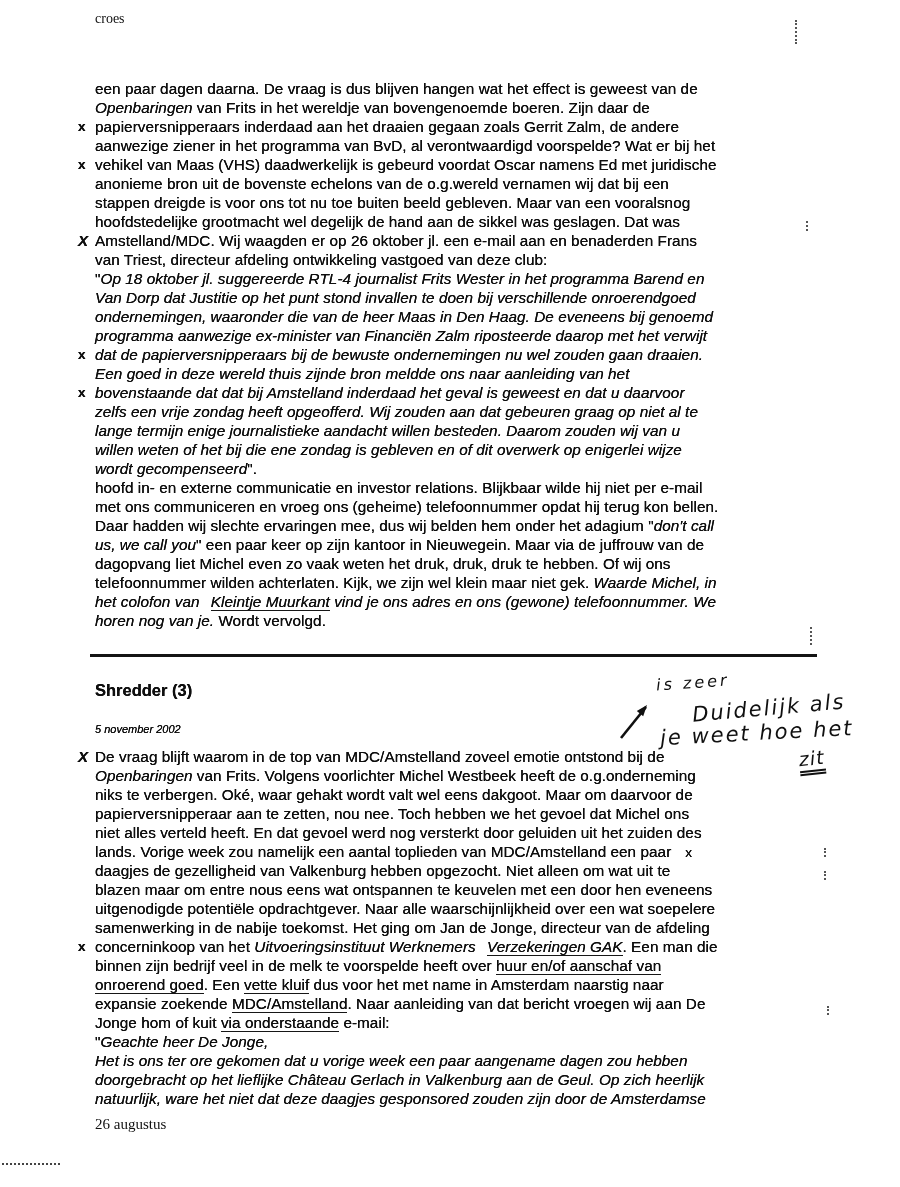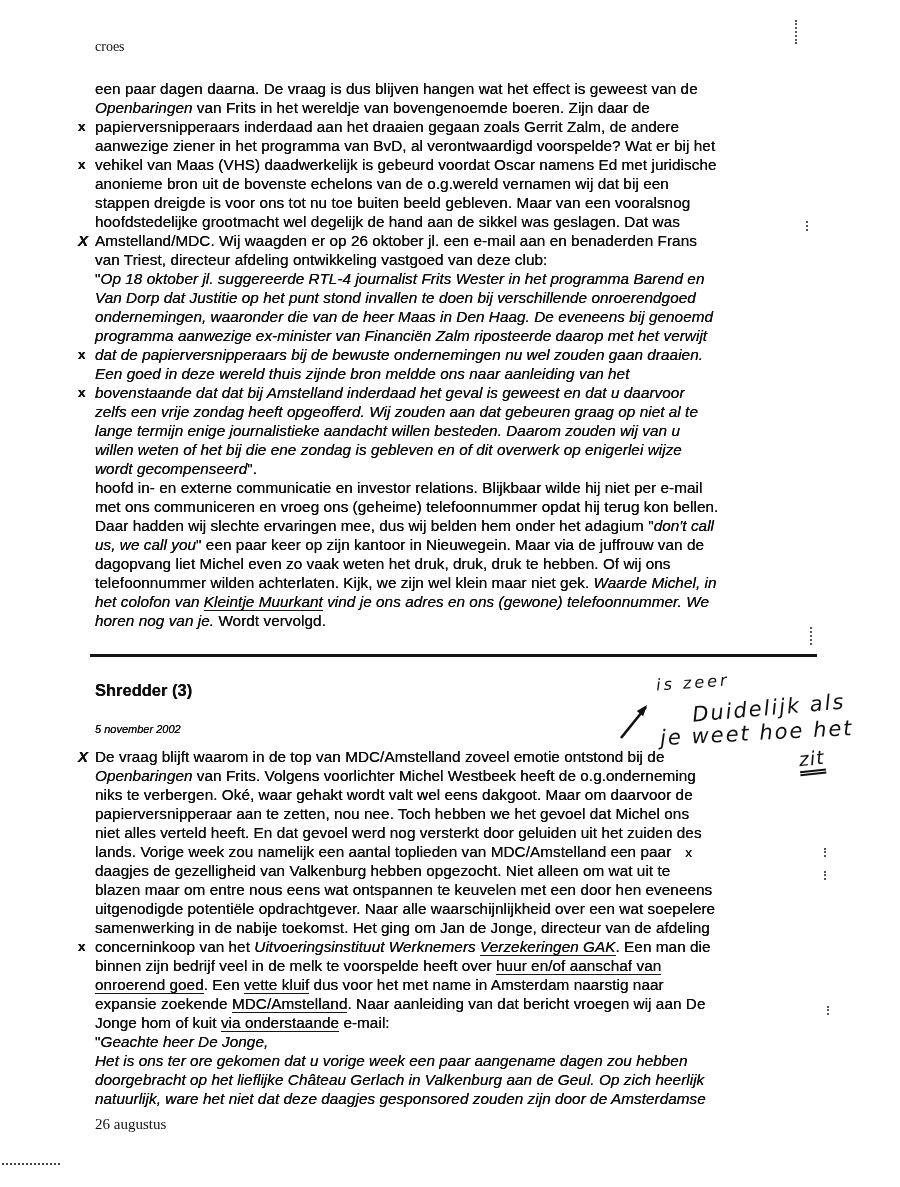--- a/index.html
+++ b/index.html
@@ -2,39 +2,39 @@
 <html><head>
 <meta charset="utf-8">
 <style>
   html,body{margin:0;padding:0;}
   body{
     width:900px;height:1187px;position:relative;background:#ffffff;
     font-family:"Liberation Sans",sans-serif;color:#0e0e0e;overflow:hidden;
   }
   .doc-header{
     position:absolute;left:95px;top:11px;
-    font-family:"Liberation Serif",serif;font-size:14px;color:#111;margin-top:28px;
+    font-family:"Liberation Serif",serif;font-size:14px;color:#111;
   }
   .doc-footer{
     position:absolute;left:95px;top:1116px;
     font-family:"Liberation Serif",serif;font-size:15px;color:#111;
   }
   .bodytext{position:absolute;left:95px;width:724px;}
   #para1{top:79px;}
   #para2{top:747px;}
   .tline{
     position:relative;white-space:nowrap;height:19px;line-height:19px;
     font-size:15.3px;letter-spacing:0.05px;text-shadow:0 0 0.35px #000;
   }
   .marker{position:absolute;left:-17px;top:0;font-size:13.5px;font-weight:bold;}
   .marker.big{font-style:italic;font-size:15px;}
   .rmark{margin-left:14px;font-size:13.5px;}
   .i{font-style:italic;text-align:center;}
   .u{border-bottom:1.6px solid #161616;}
-  .iu{font-style:italic;border-bottom:1.6px solid #161616;}
+  .iu{font-style:italic;border-bottom:1.6px solid #161616;margin-left:7px;}
   .divider{position:absolute;left:90px;top:654px;width:727px;height:3px;background:#141414;}
   .heading{position:absolute;left:95px;top:681px;font-size:16.5px;font-weight:bold;text-shadow:0 0 0.4px #000;}
   .sdate{position:absolute;left:95px;top:723px;font-size:11px;font-style:italic;text-shadow:0 0 0.3px #000;}
   .hw{
     position:absolute;font-family:"DejaVu Sans",sans-serif;font-style:italic;
     color:#101010;white-space:nowrap;
   }
   #hw1{left:656px;top:673px;font-size:16px;letter-spacing:3px;transform:rotate(-4deg);}
   #hw2{left:692px;top:696px;font-size:21px;letter-spacing:2px;transform:rotate(-5deg);}
   #hw3{left:660px;top:721px;font-size:21px;letter-spacing:2px;transform:rotate(-3deg);}

